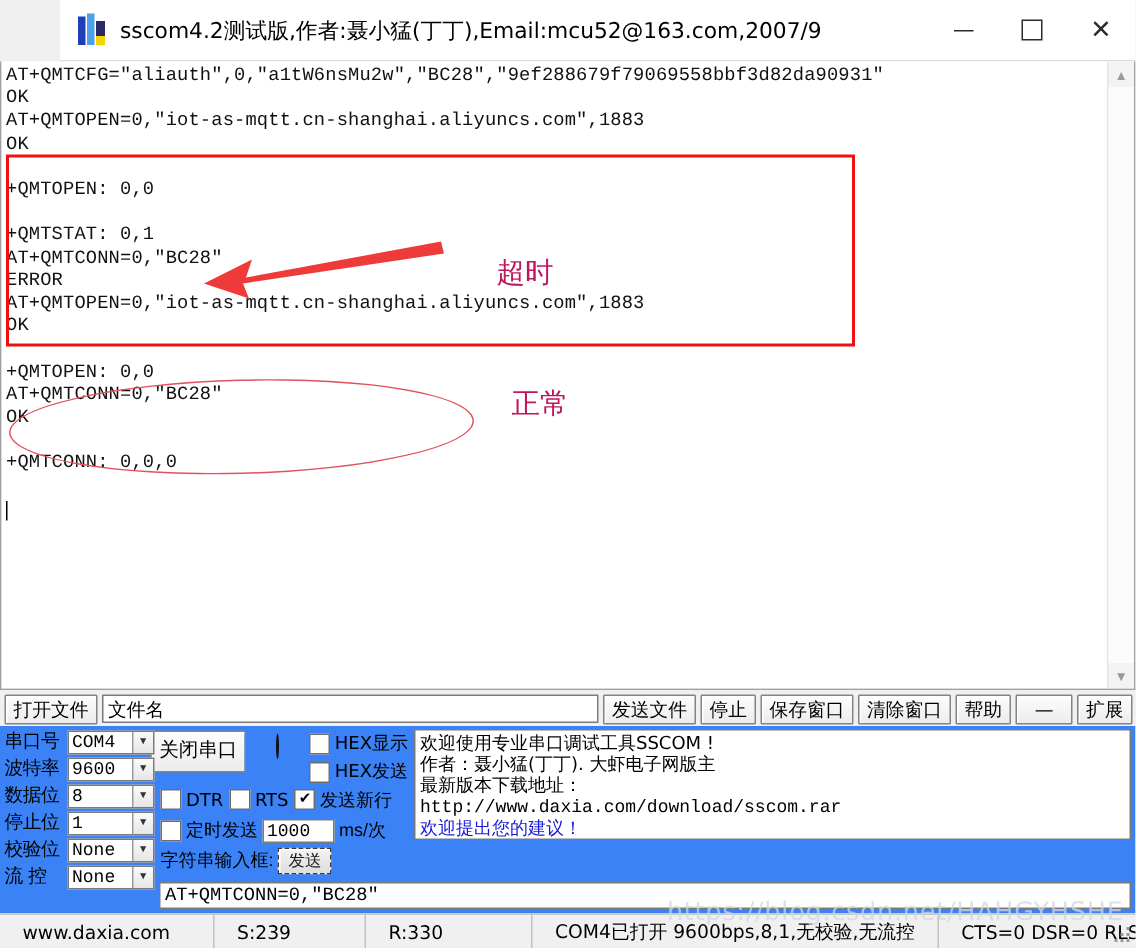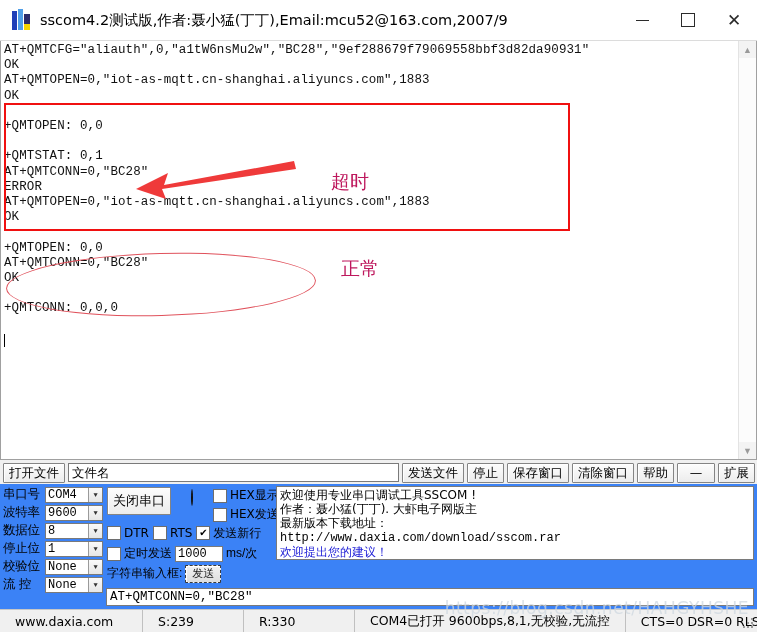--- a/index.html
+++ b/index.html
@@ -10,20 +10,21 @@
     font-size:12px;color:#000;
     -webkit-font-smoothing:none;
   }
   .app{width:757px;height:632px;position:relative;background:#f0f0f0;display:flex;flex-direction:column;}
 
   
   .titlebar{
     height:40px;flex:0 0 40px;background:#ffffff;
     display:flex;align-items:center;border-bottom:1px solid #dcdcdc;
     position:relative;
+    margin-left:40px;
   }
   .app-icon{width:20px;height:22px;margin-left:12px;margin-right:8px;position:relative;flex:0 0 20px;}
   .app-icon i{position:absolute;display:block;}
   .ic1{left:0;top:2px;width:5px;height:19px;background:#1f3fb8;}
   .ic2{left:6px;top:0px;width:5px;height:21px;background:#4f9ee8;}
   .ic3{left:12px;top:5px;width:6px;height:16px;background:#2a2a6a;}
   .ic4{left:12px;top:15px;width:6px;height:6px;background:#f5d400;}
   .title-text{font-size:14.5px;color:#000;letter-spacing:0px;white-space:nowrap;
     font-family:"DejaVu Sans","Liberation Sans",sans-serif;}
   .win-btns{margin-left:auto;display:flex;height:40px;}
@@ -109,21 +110,21 @@
     font-family:"Liberation Mono","DejaVu Sans Mono",monospace;position:relative;
   }
   .combo .cv{flex:1 1 auto;overflow:hidden;white-space:nowrap;}
   .combo .arw{
     width:13px;flex:0 0 13px;height:14px;background:linear-gradient(#fafafa,#e6e6e6);
     border-left:1px solid #9a9a9a;display:flex;align-items:center;justify-content:center;
     font-size:7px;color:#333;
   }
 
   .col-mid{width:165px;flex:0 0 165px;display:flex;flex-direction:column;padding-top:1px;}
-  .mid-r1{display:flex;align-items:flex-start;gap:20px;height:36px;}
+  .mid-r1{display:flex;align-items:flex-start;gap:20px;height:36px;justify-content:flex-end;}
   .btn-close-port{width:72px;height:22px;font-size:13px;}
   .led{
     width:17px;height:17px;border-radius:50%;margin-top:2px;
     background:radial-gradient(circle at 50% 50%, #ff2020 0%, #c00000 45%, #303030 52%, #1a1a1a 100%);
     border:1px solid #111;box-sizing:border-box;
   }
   .chk-col{display:flex;flex-direction:column;gap:2px;}
   .chk{display:flex;align-items:center;gap:3px;font-size:12px;white-space:nowrap;
     font-family:"DejaVu Sans","Liberation Sans",sans-serif;}
   .box{width:12px;height:12px;flex:0 0 12px;background:#fff;border:1px solid #6e6e6e;

